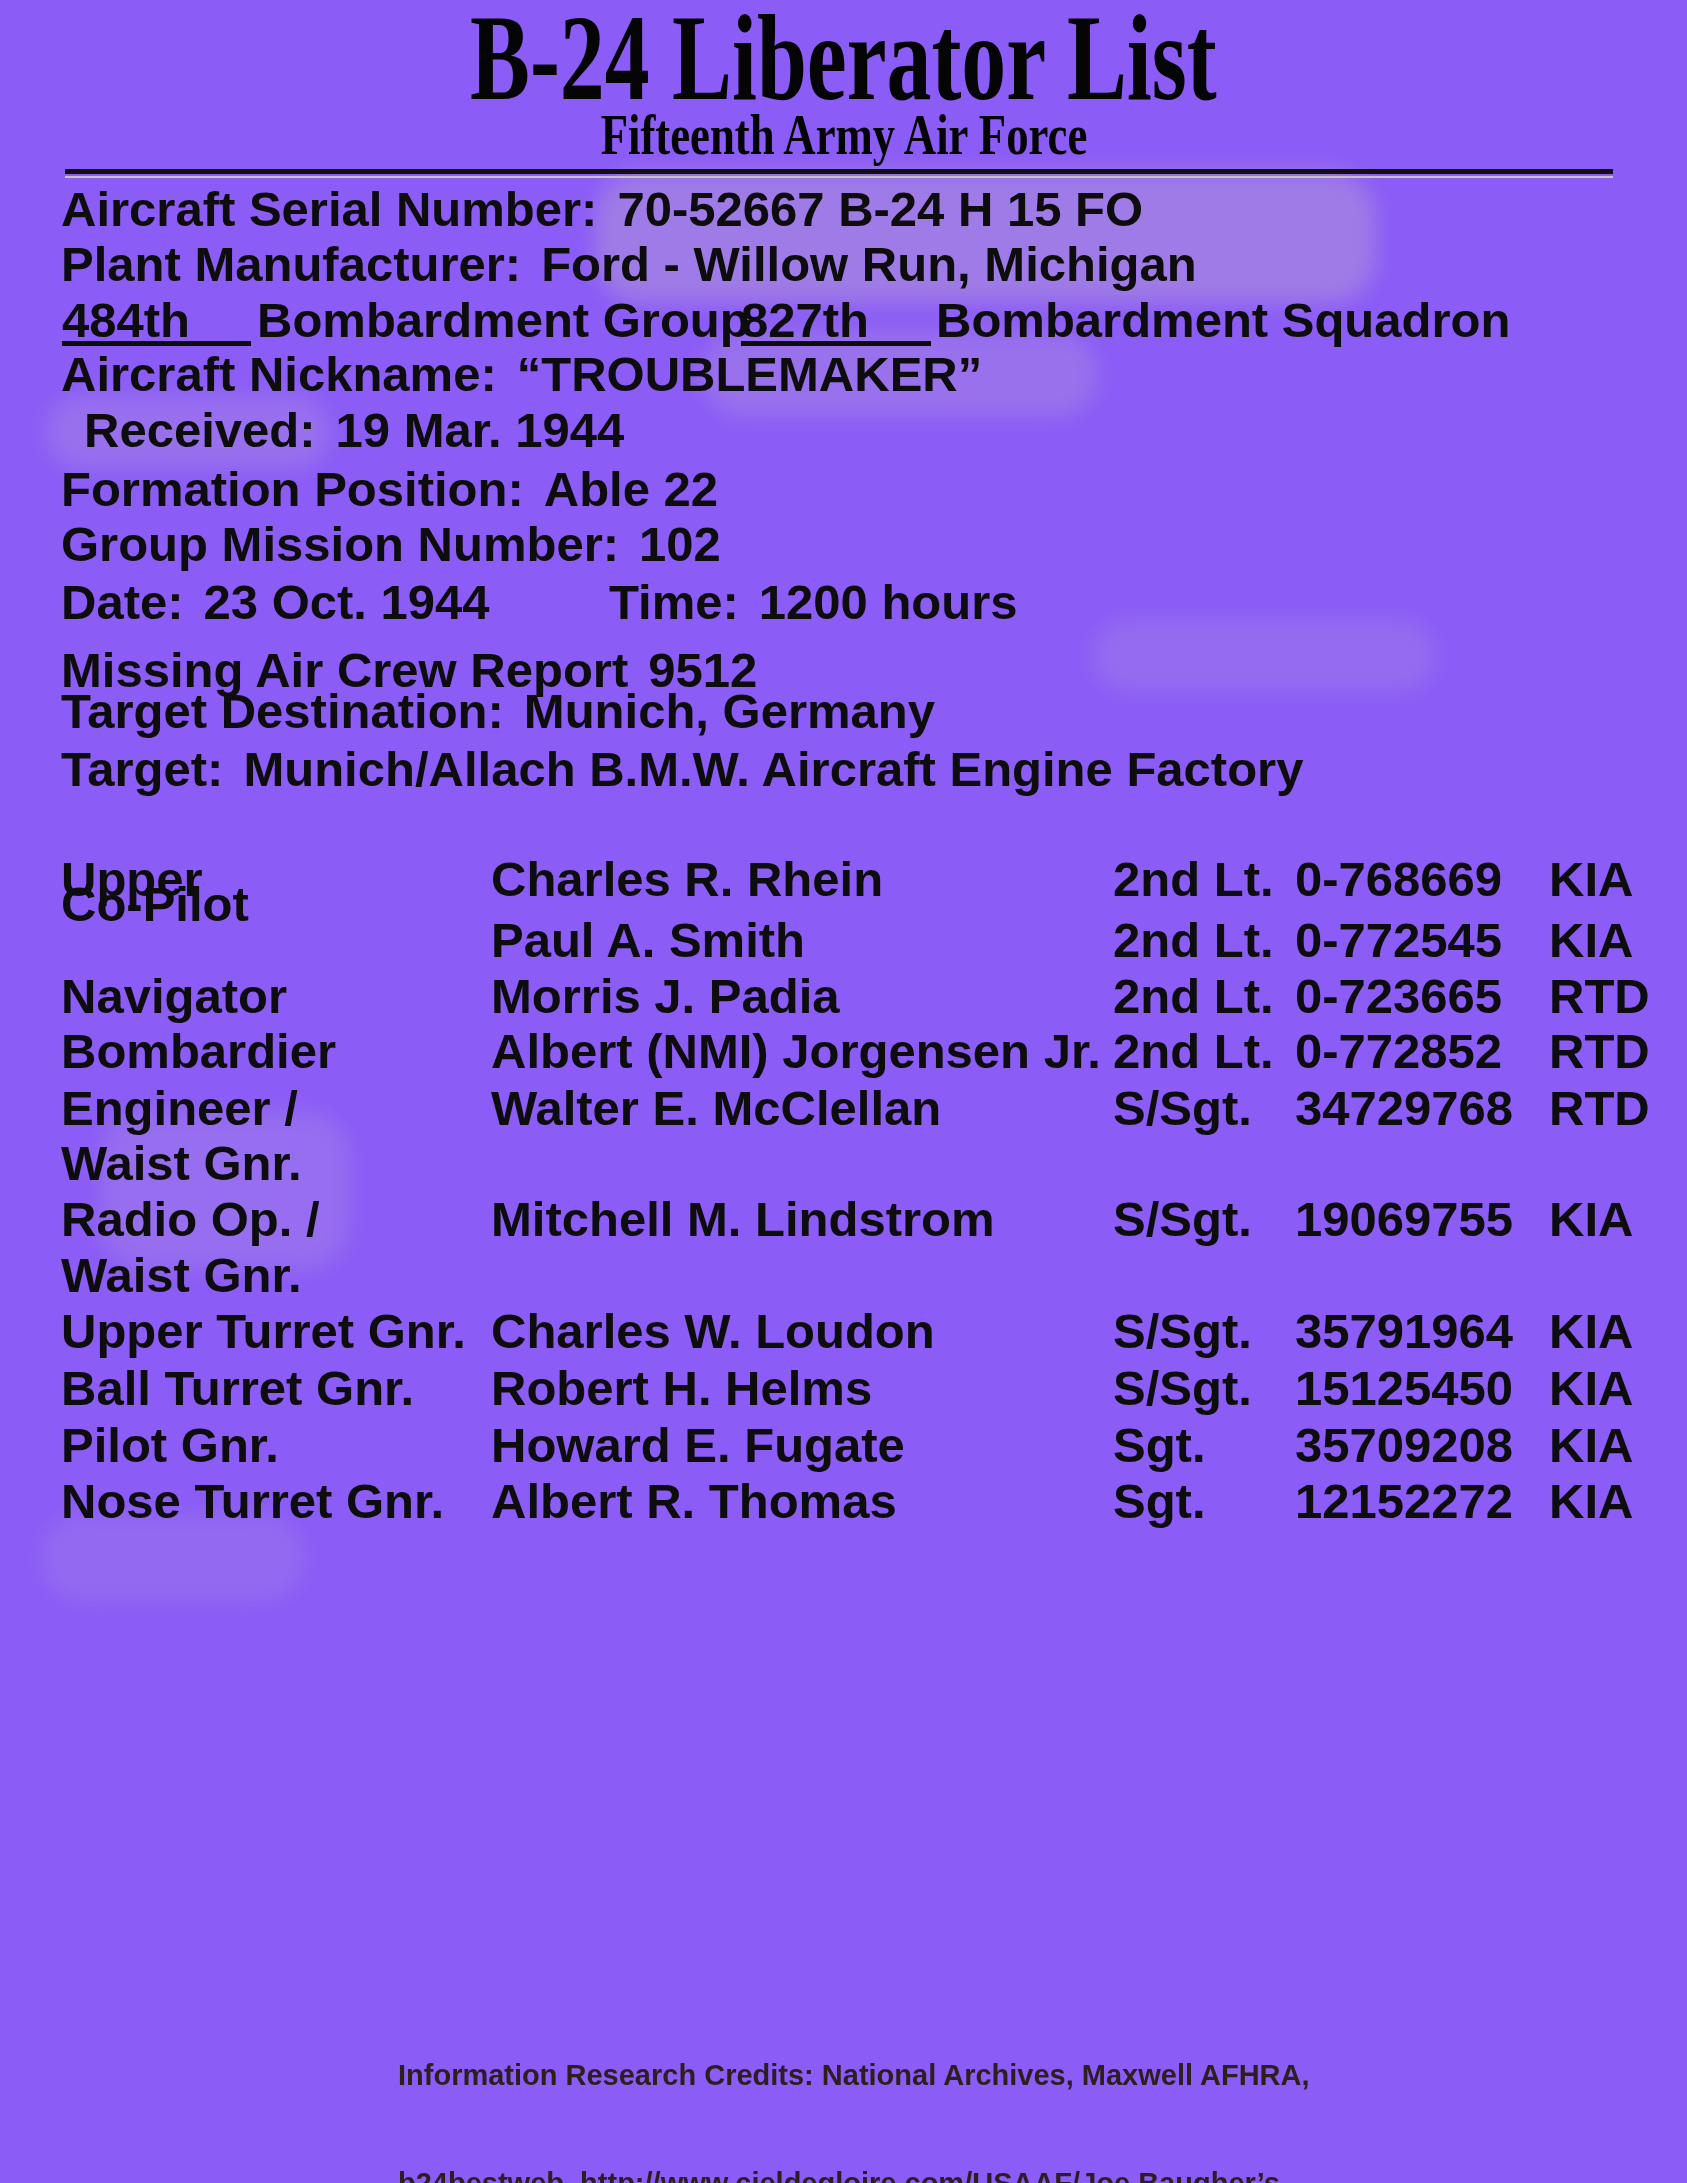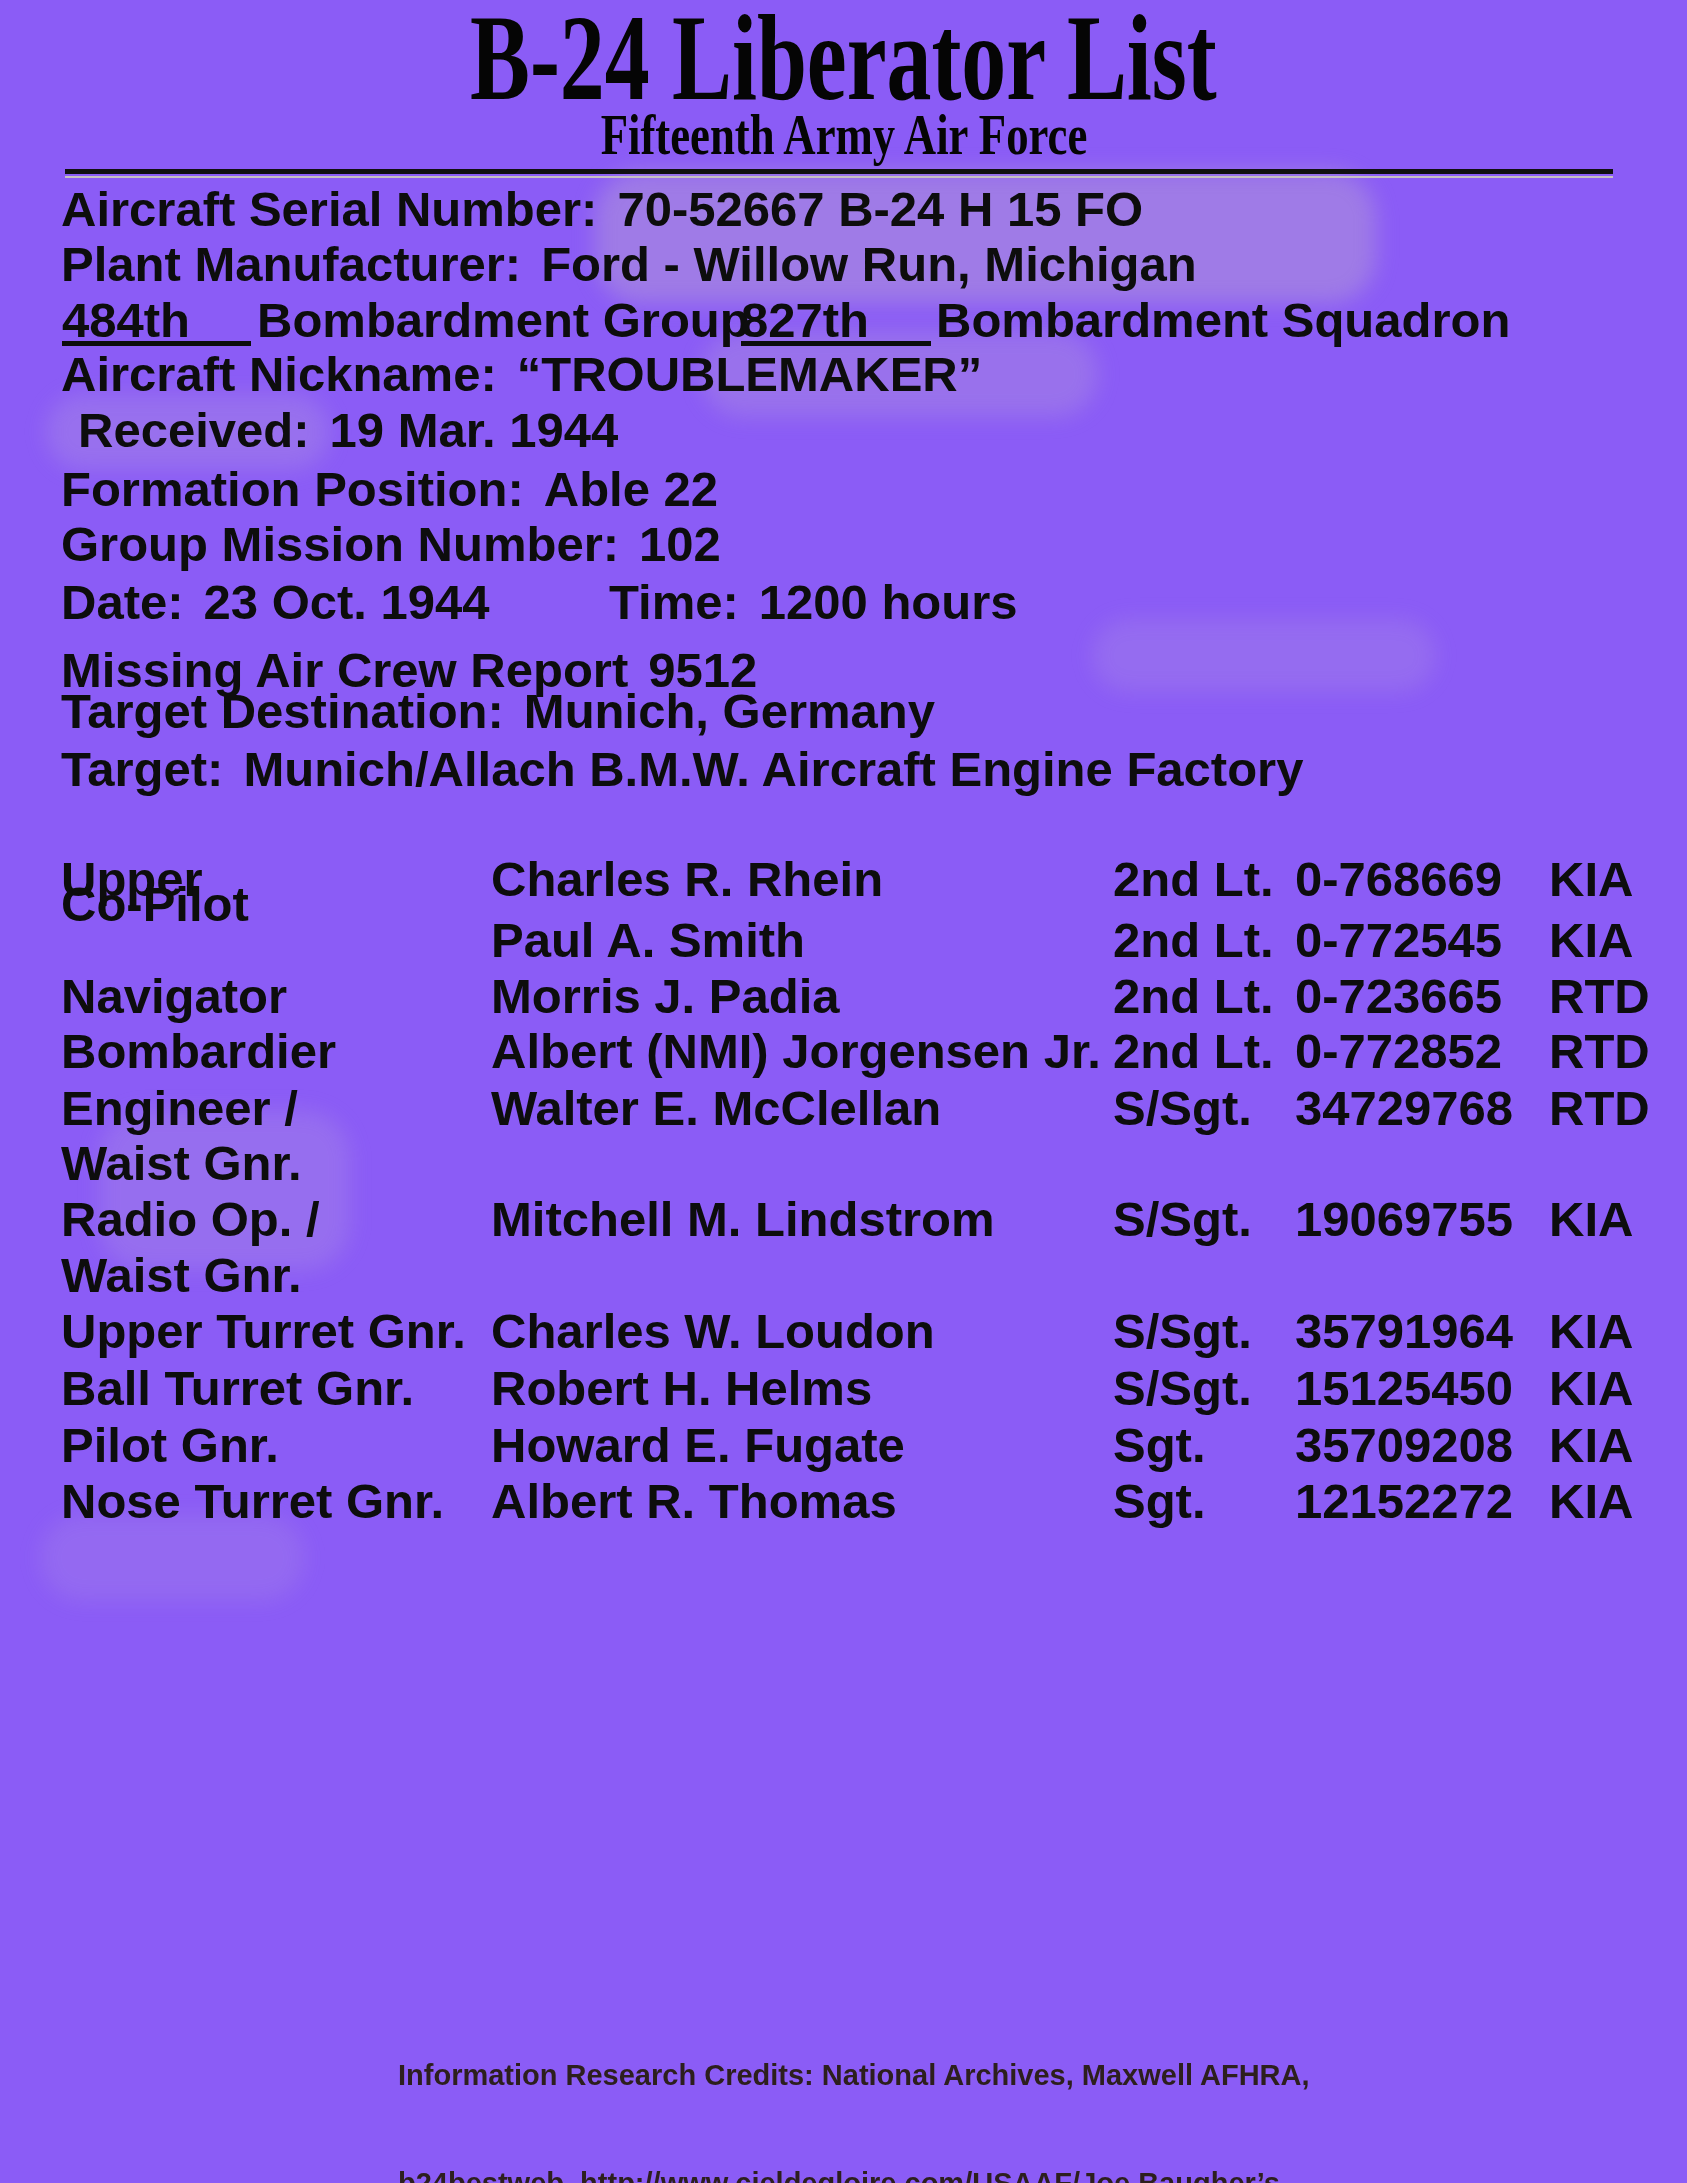--- a/index.html
+++ b/index.html
@@ -44,21 +44,21 @@
   .line{
     position:absolute;left:61px;
     display:flex;gap:20px;
     font-weight:bold;font-size:49px;line-height:1;
     white-space:pre;
   }
   .lbl,.val{display:inline-block;}
   .t-serial{top:185px;}
   .t-manufacturer{top:240px;}
   .t-nickname{top:350px;}
-  .t-received{top:406px;left:78px;justify-content:flex-end;}
+  .t-received{top:406px;left:84px;justify-content:flex-end;}
   .t-formation{top:465px;}
   .t-mission{top:520px;}
   .t-date{top:578px;}
   .t-time{top:578px;left:609px;}
   .t-macr{top:632px;margin-top:14px;}
   .t-tdest{top:687px;}
   .t-target{top:745px;}
 
   
   .gspan{position:absolute;top:296px;font-weight:bold;font-size:49px;line-height:1;white-space:pre;}

